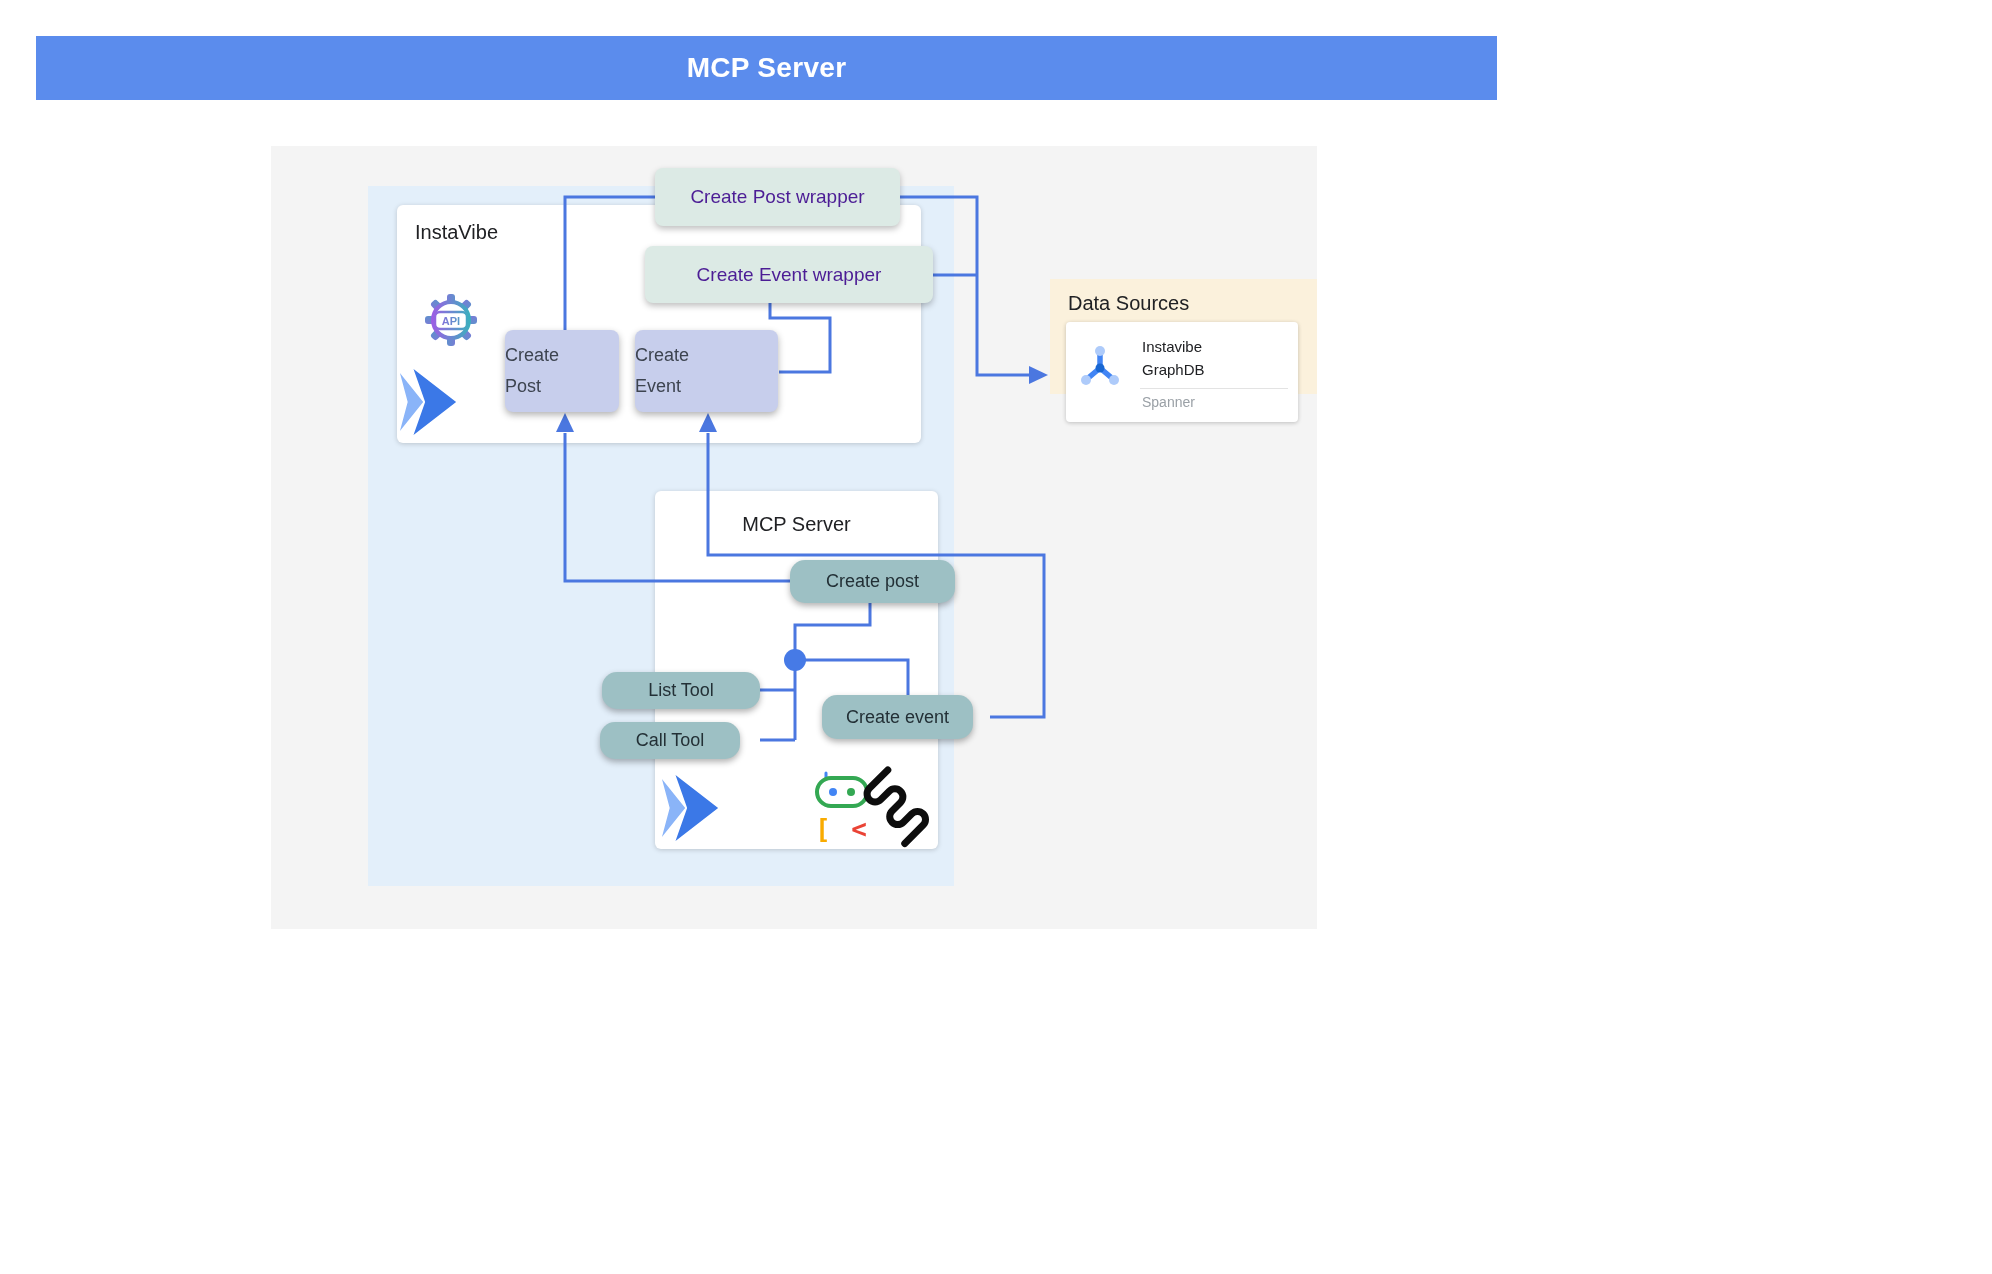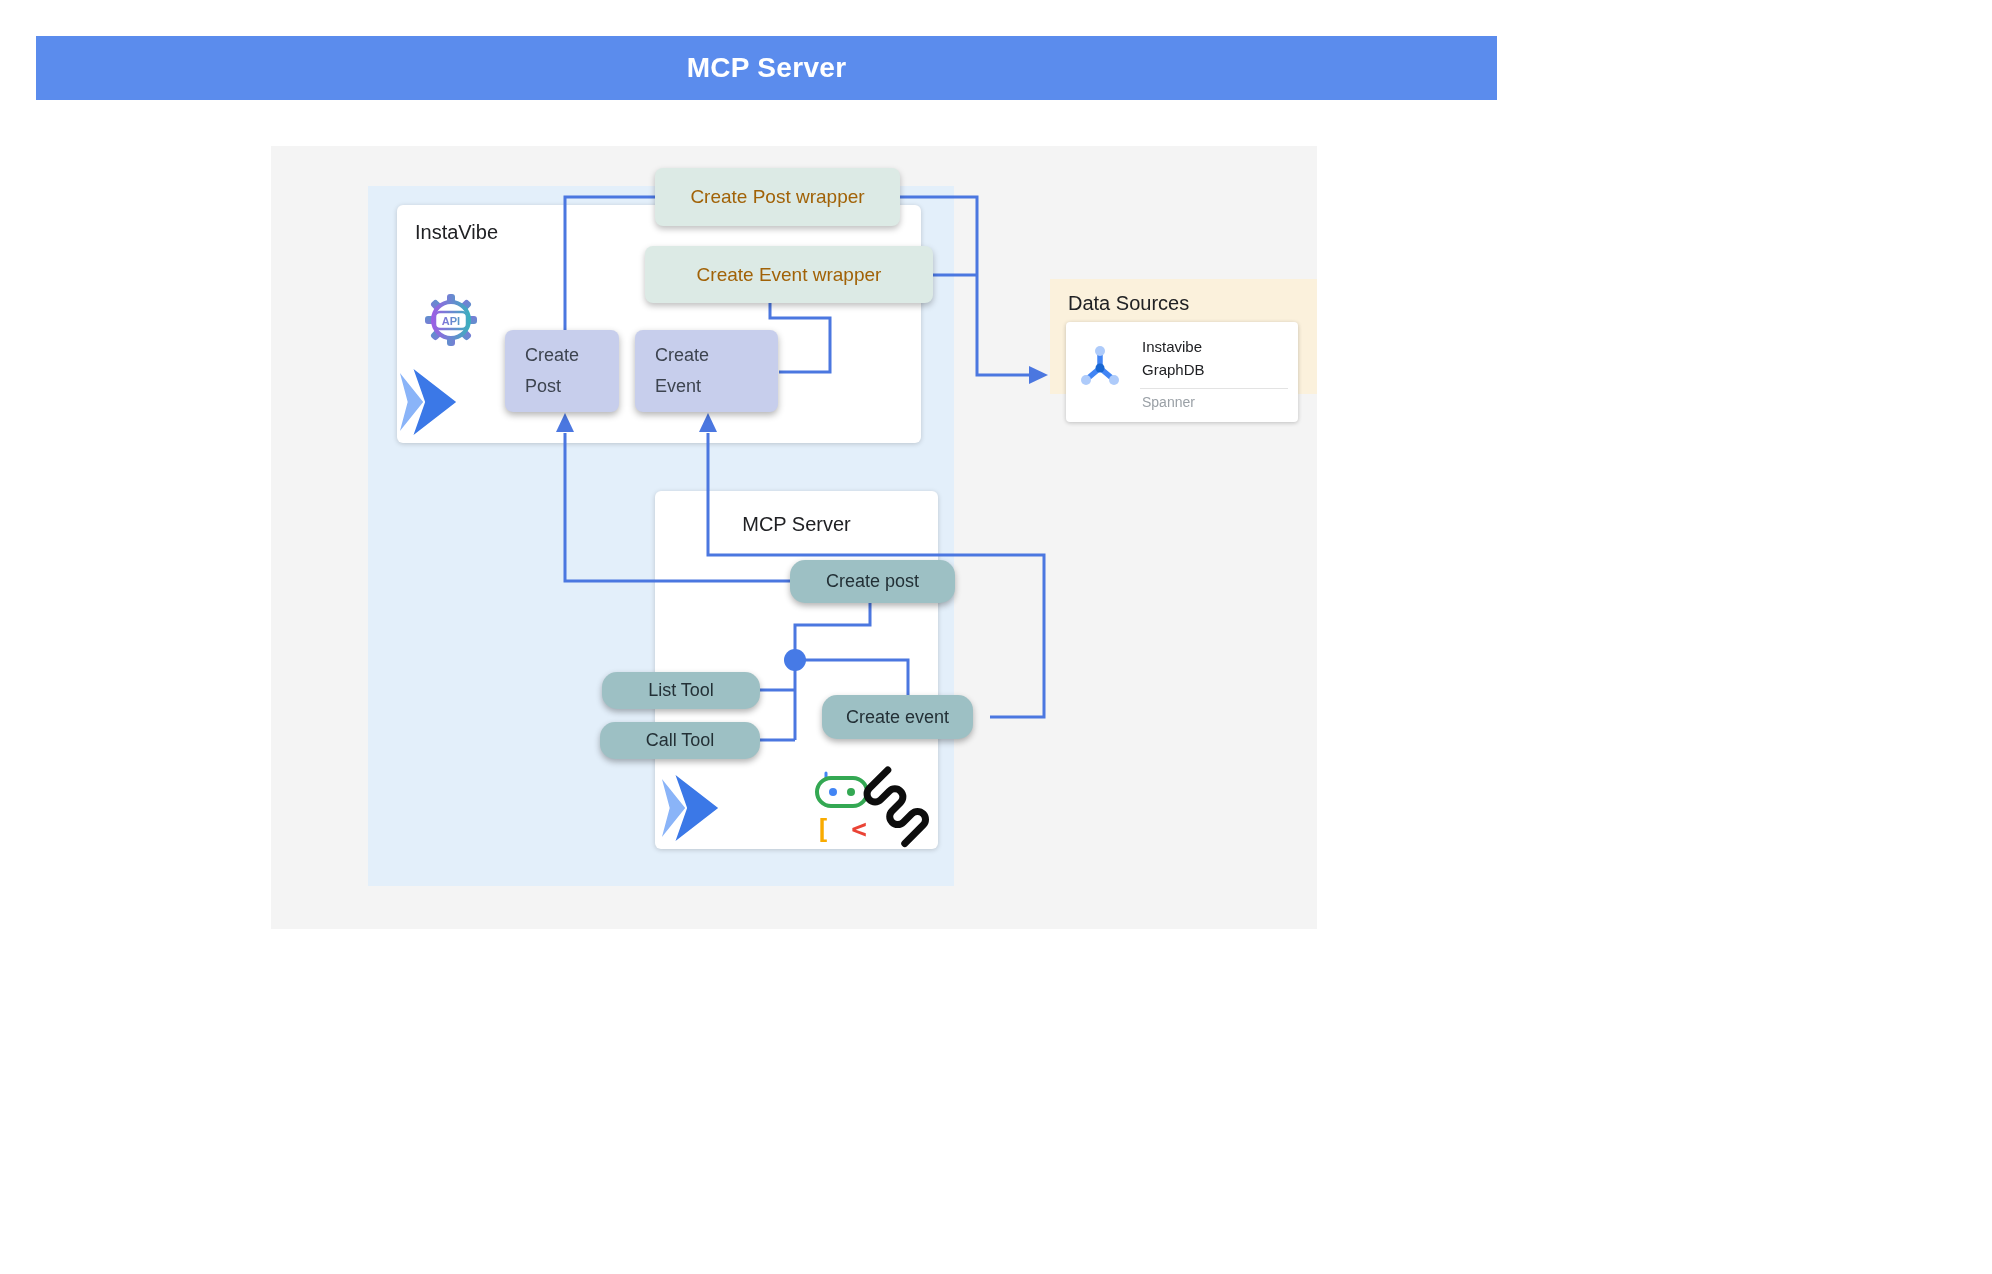--- a/index.html
+++ b/index.html
@@ -23,24 +23,24 @@
              box-shadow:0 1px 5px rgba(0,0,0,.18);z-index:2;}
   .instavibe-box{left:397px;top:205px;width:524px;height:238px;}
   .mcp-box{left:655px;top:491px;width:283px;height:358px;}
   .iv-title{padding:16px 0 0 18px;font-size:20px;color:#202124;}
   .mcp-title{padding-top:22px;text-align:center;font-size:20px;color:#202124;}
 
   
   .node{position:absolute;border-radius:8px;display:flex;align-items:center;
         justify-content:center;z-index:4;box-sizing:border-box;}
   .mint{background:#dceae5;box-shadow:0 3px 6px rgba(0,0,0,.25);
-        font-size:19px;color:#a16207;}
+        font-size:19px;color:#4c1d95;}
   .lavender{background:#c7ceec;box-shadow:0 3px 7px rgba(0,0,0,.3);
         flex-direction:column;align-items:flex-start;justify-content:center;
-        padding-left:20px;font-size:18px;color:#3d4450;line-height:31px;}
+        font-size:18px;color:#3d4450;line-height:31px;}
   .lavender span{display:block;}
   .teal{background:#9dc0c4;box-shadow:0 3px 6px rgba(0,0,0,.3);
         font-size:18px;color:#233036;border-radius:15px;}
 
   
   .ds-panel{left:1050px;top:279px;width:267px;height:115px;background:#fbf1dc;z-index:2;}
   .ds-title{padding:13px 0 0 18px;font-size:20px;color:#202124;}
   .ds-card{position:absolute;left:16px;top:43px;width:232px;height:100px;background:#ffffff;
            border-radius:4px;box-shadow:0 1px 4px rgba(0,0,0,.22);}
   .ds-name{position:absolute;left:76px;top:13px;font-size:15px;line-height:23px;color:#202124;}
@@ -140,21 +140,21 @@
   <span>Create</span>
   <span>Event</span>
 </div>
 
 <div class="node teal" style="left:790px;top:560px;width:165px;height:43px;">
   <span>Create post</span>
 </div>
 <div class="node teal" style="left:602px;top:672px;width:158px;height:37px;">
   <span>List Tool</span>
 </div>
-<div class="node teal" style="left:600px;top:722px;width:160px;height:37px;">
+<div class="node teal" style="left:600px;top:722px;width:140px;height:37px;">
   <span>Call Tool</span>
 </div>
 <div class="node teal" style="left:822px;top:695px;width:151px;height:44px;">
   <span>Create event</span>
 </div>
 
 <div class="icon" style="left:418px;top:288px;">
   <svg width="66" height="66" viewBox="0 0 66 66">
     <defs>
       <linearGradient id="apigrad" gradientUnits="userSpaceOnUse" x1="12" y1="32" x2="58" y2="32">

